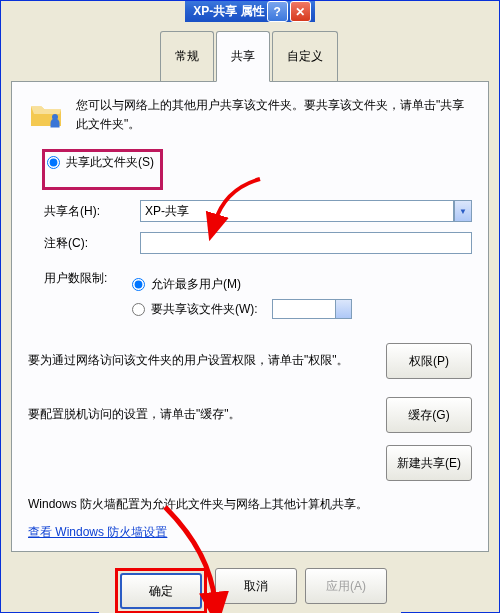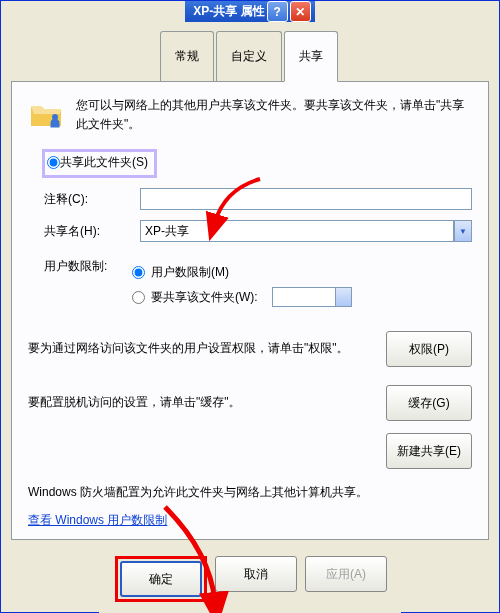--- a/index.html
+++ b/index.html
@@ -18,21 +18,21 @@
 .tab.active { background: #fcfcfe; border-bottom: 1px solid #fcfcfe; z-index: 2; }
 
 .panel { flex: 1; margin: 0 10px 8px 10px; border: 1px solid #919b9c; background: #fcfcfe; padding: 14px 16px 10px 16px; position: relative; }
 
 .intro { display: flex; gap: 12px; margin-bottom: 14px; }
 .folder-icon svg { width: 36px; height: 36px; }
 .intro-text { line-height: 1.6; }
 
 .radio-row { display: flex; align-items: center; gap: 6px; margin: 6px 0 6px 16px; }
 .radio-row input { width: 13px; height: 13px; }
-.highlight1 { border: 3px solid #c4b5fd; padding: 2px 6px 4px 2px; display: inline-flex; align-items: center; }
+.highlight1 { border: 3px solid #be185d; padding: 2px 6px 16px 2px; display: inline-flex; align-items: center; gap: 6px; }
 
 .form-row { display: flex; align-items: center; margin: 10px 0 0 16px; gap: 8px; }
 .form-row .lbl { width: 88px; }
 .form-row input[type=text] { flex: 1; height: 22px; border: 1px solid #7f9db9; padding: 0 4px; }
 .combo { flex: 1; display: flex; }
 .combo input { flex: 1; height: 22px; border: 1px solid #7f9db9; border-right: none; padding: 0 4px; }
 .combo .dd { width: 18px; height: 22px; border: 1px solid #7f9db9; background: linear-gradient(#dbe6fb,#aec8f7); display: flex; align-items: center; justify-content: center; cursor: pointer; color: #4a6; font-size: 8px; }
 .combo .dd::before { content:"▼"; color:#4b6; font-size:8px; }
 .combo .dd.blue::before{ color:#2a5bc4;}
 
@@ -67,22 +67,22 @@
 <div class="window">
 
   <div class="titlebar">
     <span class="title-text">XP-共享 属性</span>
     <div class="btn help-btn">?</div>
     <div class="btn close-btn">✕</div>
   </div>
 
   <div class="tabstrip">
     <div class="tab">常规</div>
+    <div class="tab active">共享</div>
     <div class="tab">自定义</div>
-    <div class="tab active">共享</div>
   </div>
 
   <div class="panel">
 
     <div class="intro">
       <div class="folder-icon">
         <svg viewBox="0 0 48 48">
             <path fill="#f4c951" d="M4 14h14l4 4h22v22H4z"></path>
             <path fill="#f8e09a" d="M4 14h14l4 4h22l-2 6H8z"></path>
             <path fill="#3a75d6" d="M30 36a6 6 0 1 1 12 0v6H30z"></path>
@@ -103,38 +103,38 @@
     <svg class="arrow1 arrow-svg" width="60" height="60">
       <defs>
           <marker id="ah1" markerWidth="10" markerHeight="10" refX="2" refY="3" orient="auto">
             <path d="M0,0 L0,6 L7,3 z" fill="#e00"></path>
           </marker>
         </defs>
       <path d="M50,5 Q15,15 5,48" stroke="#e00" stroke-width="4" fill="none" marker-end="url(#ah1)"></path>
     </svg>
 
     <div class="form-row">
-      <span class="lbl">注释(C):</span>
-      <input type="text" style="">
-    </div>
-
-    <div class="form-row">
       <span class="lbl">共享名(H):</span>
       <div class="combo">
         <input type="text" value="XP-共享" style="">
         <div class="dd blue"></div>
       </div>
     </div>
 
+    <div class="form-row">
+      <span class="lbl">注释(C):</span>
+      <input type="text" style="">
+    </div>
+
     <div class="limit">
       <span class="lbl">用户数限制:</span>
       <div class="limit-opts">
         <div class="radio-row">
           <input type="radio" name="lim" checked="" style="">
-          <span>用户数限制(M)</span>
+          <span>允许最多用户(M)</span>
         </div>
         <div class="radio-row">
           <input type="radio" name="lim" style="">
           <span>要共享该文件夹(W):</span>
           <span class="spin"></span>
         </div>
       </div>
     </div>
 
     <div class="para-row">
@@ -145,21 +145,21 @@
     <div class="para-row">
       <div class="text">要配置脱机访问的设置，请单击"缓存"。</div>
       <button class="winbtn">缓存(G)</button>
     </div>
 
     <div class="new-share-row">
       <button class="winbtn">新建共享(E)</button>
     </div>
 
     <div class="fw-text">Windows 防火墙配置为允许此文件夹与网络上其他计算机共享。</div>
-    <span class="link">查看 Windows 用户数限制</span>
+    <span class="link">查看 Windows 防火墙设置</span>
 
     <svg class="arrow2 arrow-svg" width="70" height="110">
       <defs>
           <marker id="ah2" markerWidth="10" markerHeight="10" refX="2" refY="3" orient="auto">
             <path d="M0,0 L0,6 L7,3 z" fill="#e00"></path>
           </marker>
         </defs>
       <path d="M5,5 Q50,50 55,100" stroke="#e00" stroke-width="5" fill="none" marker-end="url(#ah2)"></path>
     </svg>
 

